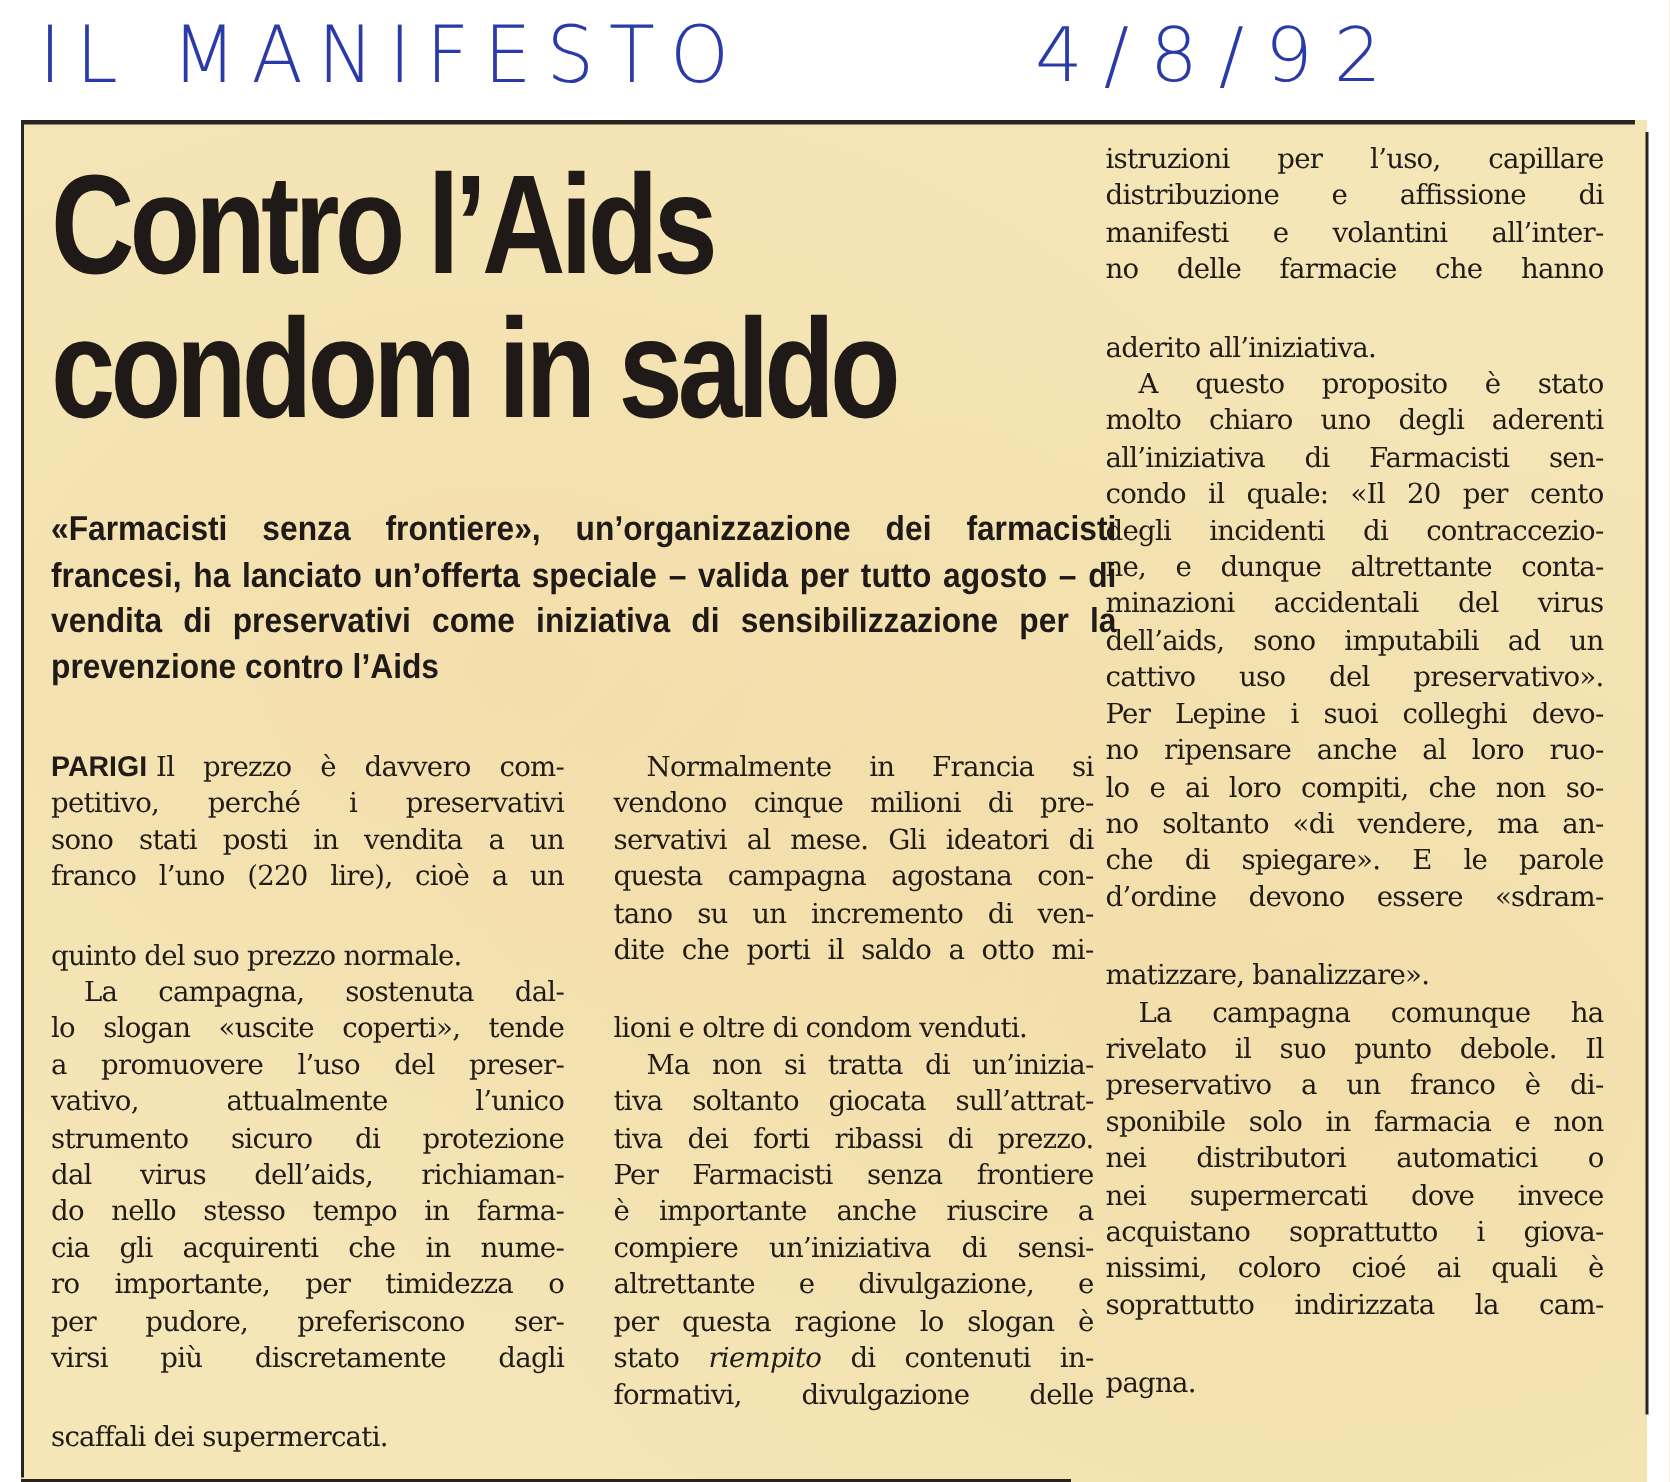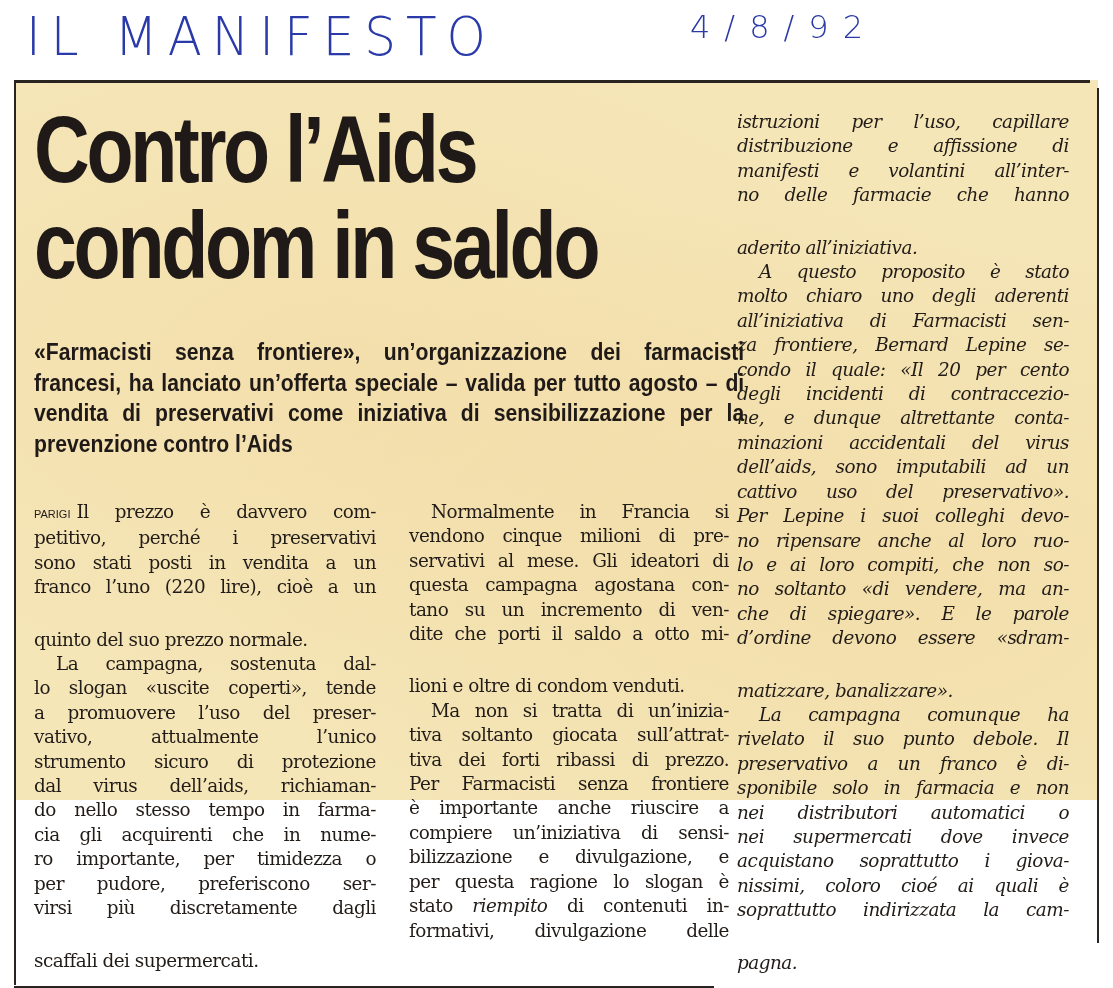--- a/index.html
+++ b/index.html
@@ -11,24 +11,24 @@
     }
     .handwritten {
       position: absolute; left: 0; top: 0; width: 1113px; height: 72px;
       color: #2a3aa8;
       font-family: "DejaVu Sans", sans-serif;
       font-weight: 200;
       letter-spacing: 10px;
       text-align: center;
     }
     .hw-pub { position: absolute; left: 26px; top: 8px; font-size: 50px; transform: scaleY(1.05); }
-    .hw-date { position: absolute; left: 690px; top: 8px; font-size: 32px; letter-spacing: 14px; }
+    .hw-date { position: absolute; left: 690px; top: 8px; font-size: 50px; letter-spacing: 14px; }
 
     .clipping {
-      position: absolute; left: 14px; top: 80px; width: 1084px; height: 720px;
+      position: absolute; left: 14px; top: 80px; width: 1084px; height: 908px;
       background: #f5e6b8;
       background-image:
         radial-gradient(ellipse at 30% 40%, rgba(240,210,150,0.35), transparent 60%),
         radial-gradient(ellipse at 80% 70%, rgba(235,205,140,0.30), transparent 55%);
     }
     .rule-top {
       position: absolute; left: 0; top: 0; width: 1076px; height: 3px; background: #2a2420;
     }
     .rule-left {
       position: absolute; left: 0; top: 0; width: 2px; height: 905px; background: #2a2420;
@@ -64,24 +64,24 @@
       position: absolute;
       font-family: "DejaVu Serif", serif;
       font-size: 18.4px; line-height: 24.4px;
       color: #221c18;
       text-align: justify;
       letter-spacing: -0.5px;
       hyphens: manual;
     }
     .col-1 { left: 20px; top: 420px; width: 342px; }
     .col-2 { left: 395px; top: 420px; width: 320px; }
-    .col-3 { left: 723px; top: 30px; width: 332px; font-style: italic; }
+    .col-3 { left: 723px; top: 15px; width: 332px; }
     .dateline {
       font-family: "Liberation Sans", sans-serif;
-      font-weight: 400; font-size: 11px; letter-spacing: 0;
+      font-weight: 700; font-size: 19px; letter-spacing: 0;
       margin-right: 6px;
     }
     .line { display: block; text-align: justify; text-align-last: justify; white-space: nowrap; }
     .line.last { text-align-last: left; margin-top: 28px; }
     .col em { }
   </style>
 </head>
 <body>
 
 <div class="handwritten">
@@ -129,36 +129,35 @@
     <span class="line">questa campagna agostana con-</span>
     <span class="line">tano su un incremento di ven-</span>
     <span class="line">dite che porti il saldo a otto mi-</span>
     <span class="line last">lioni e oltre di condom venduti.</span>
     <span class="line" style="padding-left:22px">Ma non si tratta di un’inizia-</span>
     <span class="line">tiva soltanto giocata sull’attrat-</span>
     <span class="line">tiva dei forti ribassi di prezzo.</span>
     <span class="line">Per Farmacisti senza frontiere</span>
     <span class="line">è importante anche riuscire a</span>
     <span class="line">compiere un’iniziativa di sensi-</span>
-    <span class="line">bilizzazione e divulgazione, e</span>
+    <span class="line">altrettante e divulgazione, e</span>
     <span class="line">per questa ragione lo slogan è</span>
     <span class="line"><span>stato</span> <em>riempito</em> <span>di contenuti in-</span></span>
     <span class="line">formativi, divulgazione delle</span>
   </div>
 
   <div class="col col-3">
     <span class="line">istruzioni per l’uso, capillare</span>
     <span class="line">distribuzione e affissione di</span>
     <span class="line">manifesti e volantini all’inter-</span>
     <span class="line">no delle farmacie che hanno</span>
     <span class="line last">aderito all’iniziativa.</span>
     <span class="line" style="padding-left:22px">A questo proposito è stato</span>
     <span class="line">molto chiaro uno degli aderenti</span>
     <span class="line">all’iniziativa di Farmacisti sen-</span>
-    <span class="line">za frontiere, Bernard Lepine se-</span>
     <span class="line">condo il quale: «Il 20 per cento</span>
     <span class="line">degli incidenti di contraccezio-</span>
     <span class="line">ne, e dunque altrettante conta-</span>
     <span class="line">minazioni accidentali del virus</span>
     <span class="line">dell’aids, sono imputabili ad un</span>
     <span class="line">cattivo uso del preservativo».</span>
     <span class="line">Per Lepine i suoi colleghi devo-</span>
     <span class="line">no ripensare anche al loro ruo-</span>
     <span class="line">lo e ai loro compiti, che non so-</span>
     <span class="line">no soltanto «di vendere, ma an-</span>

